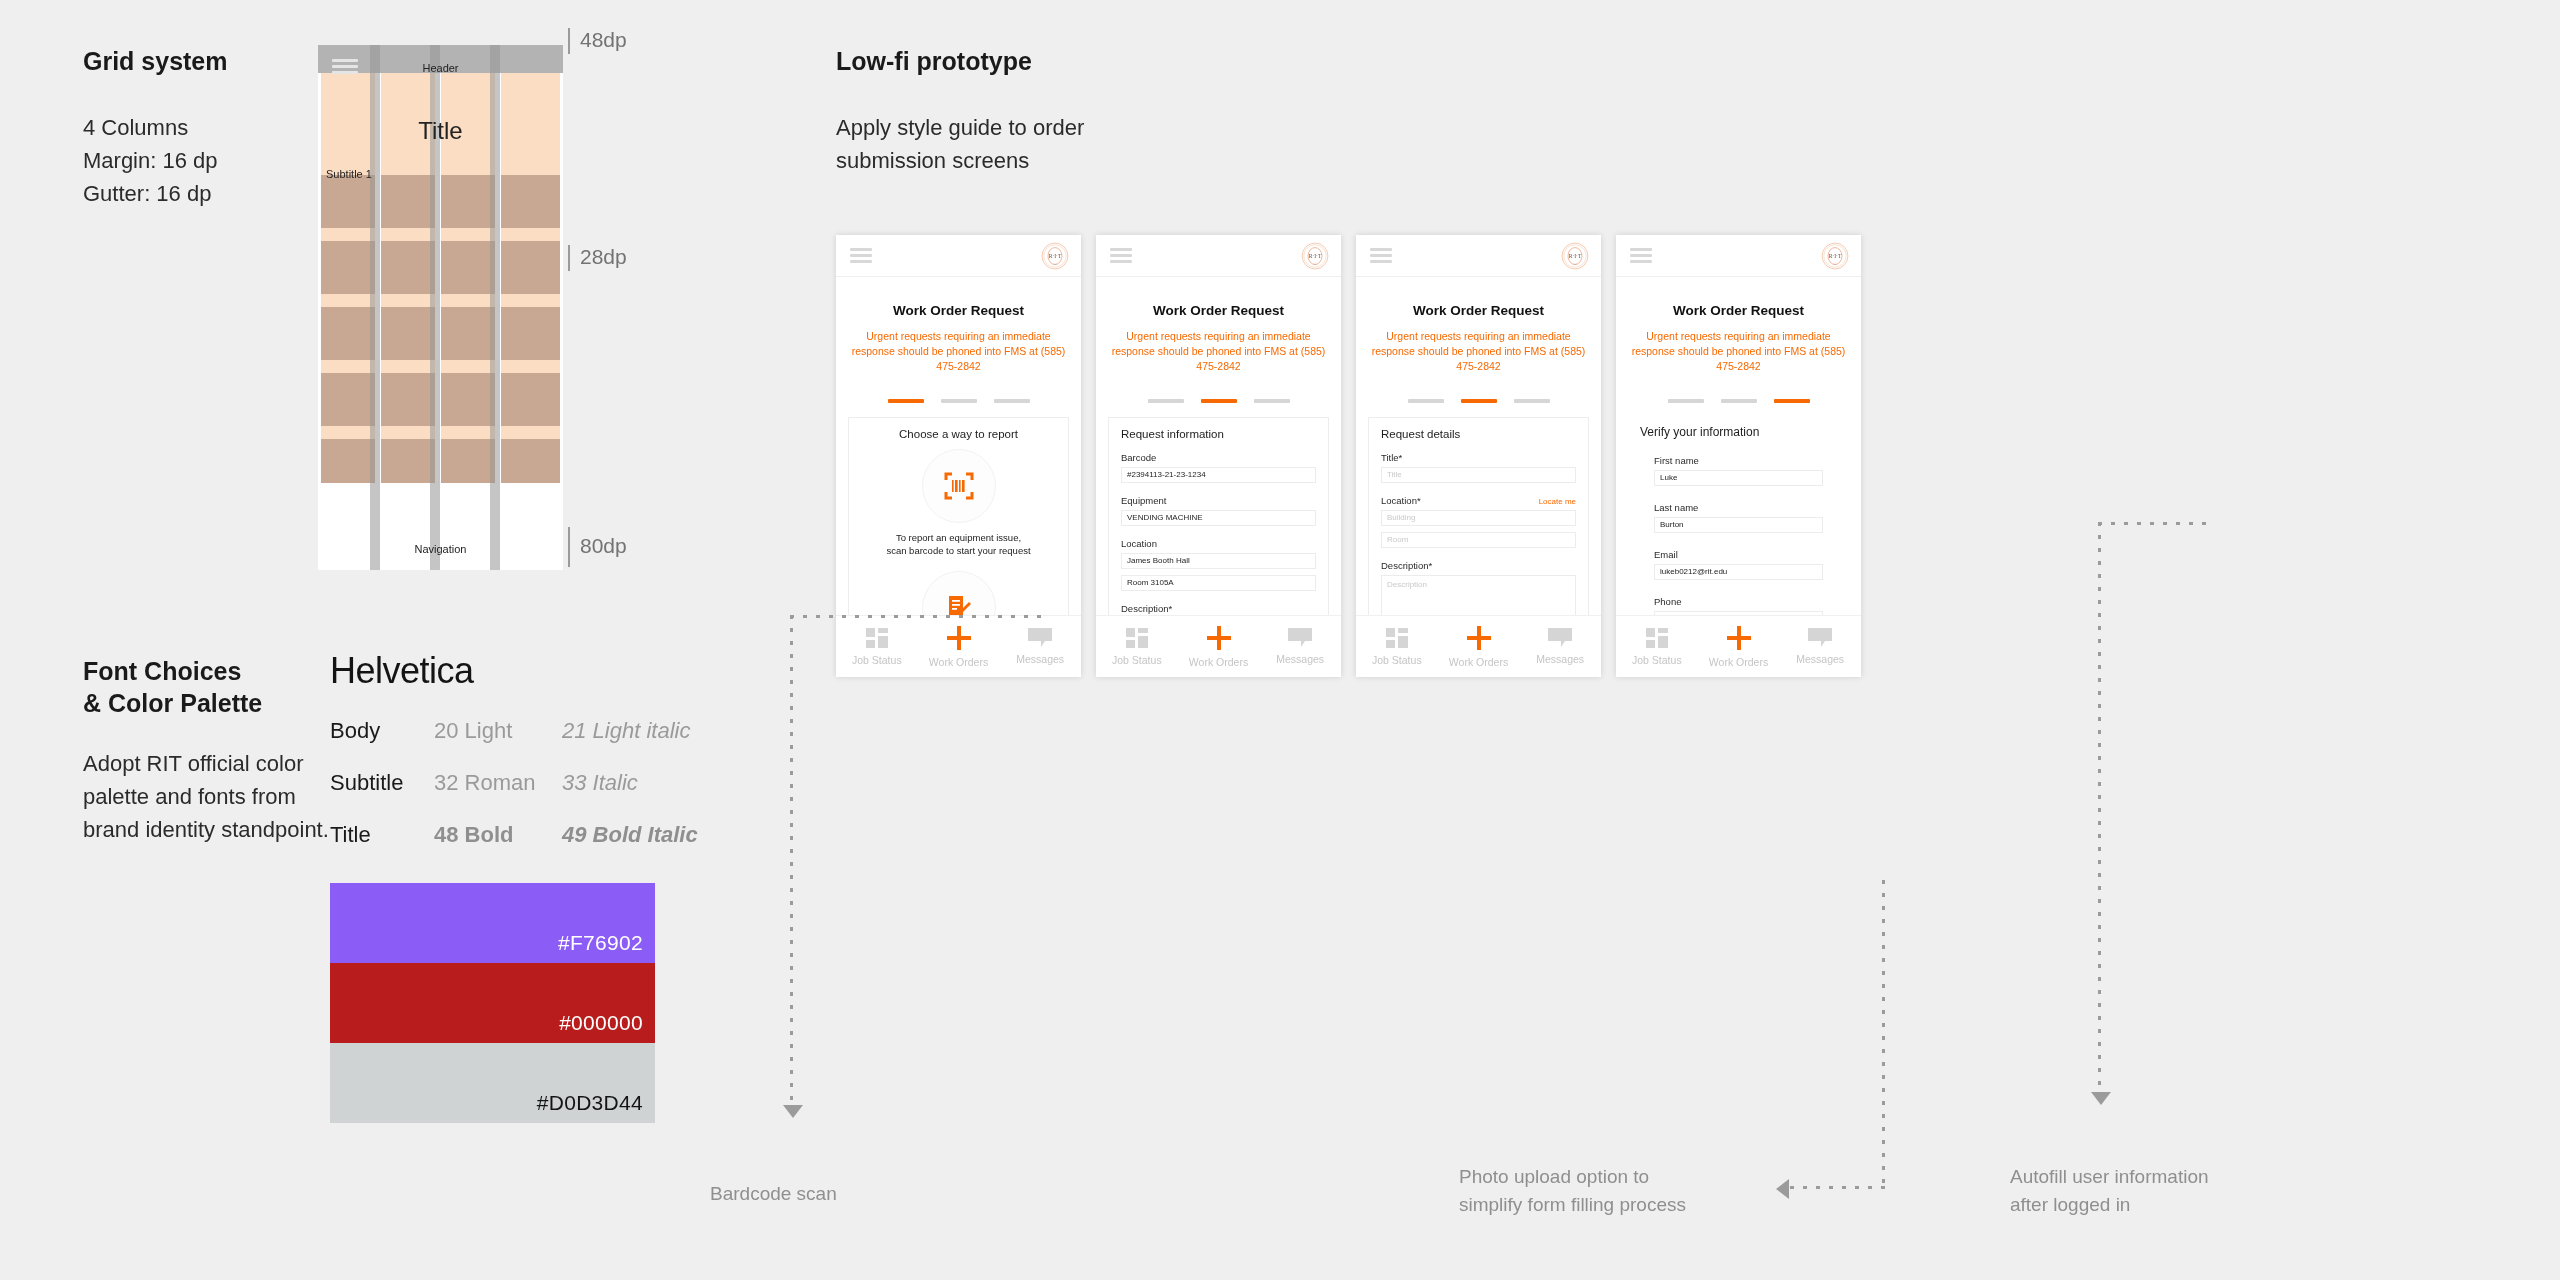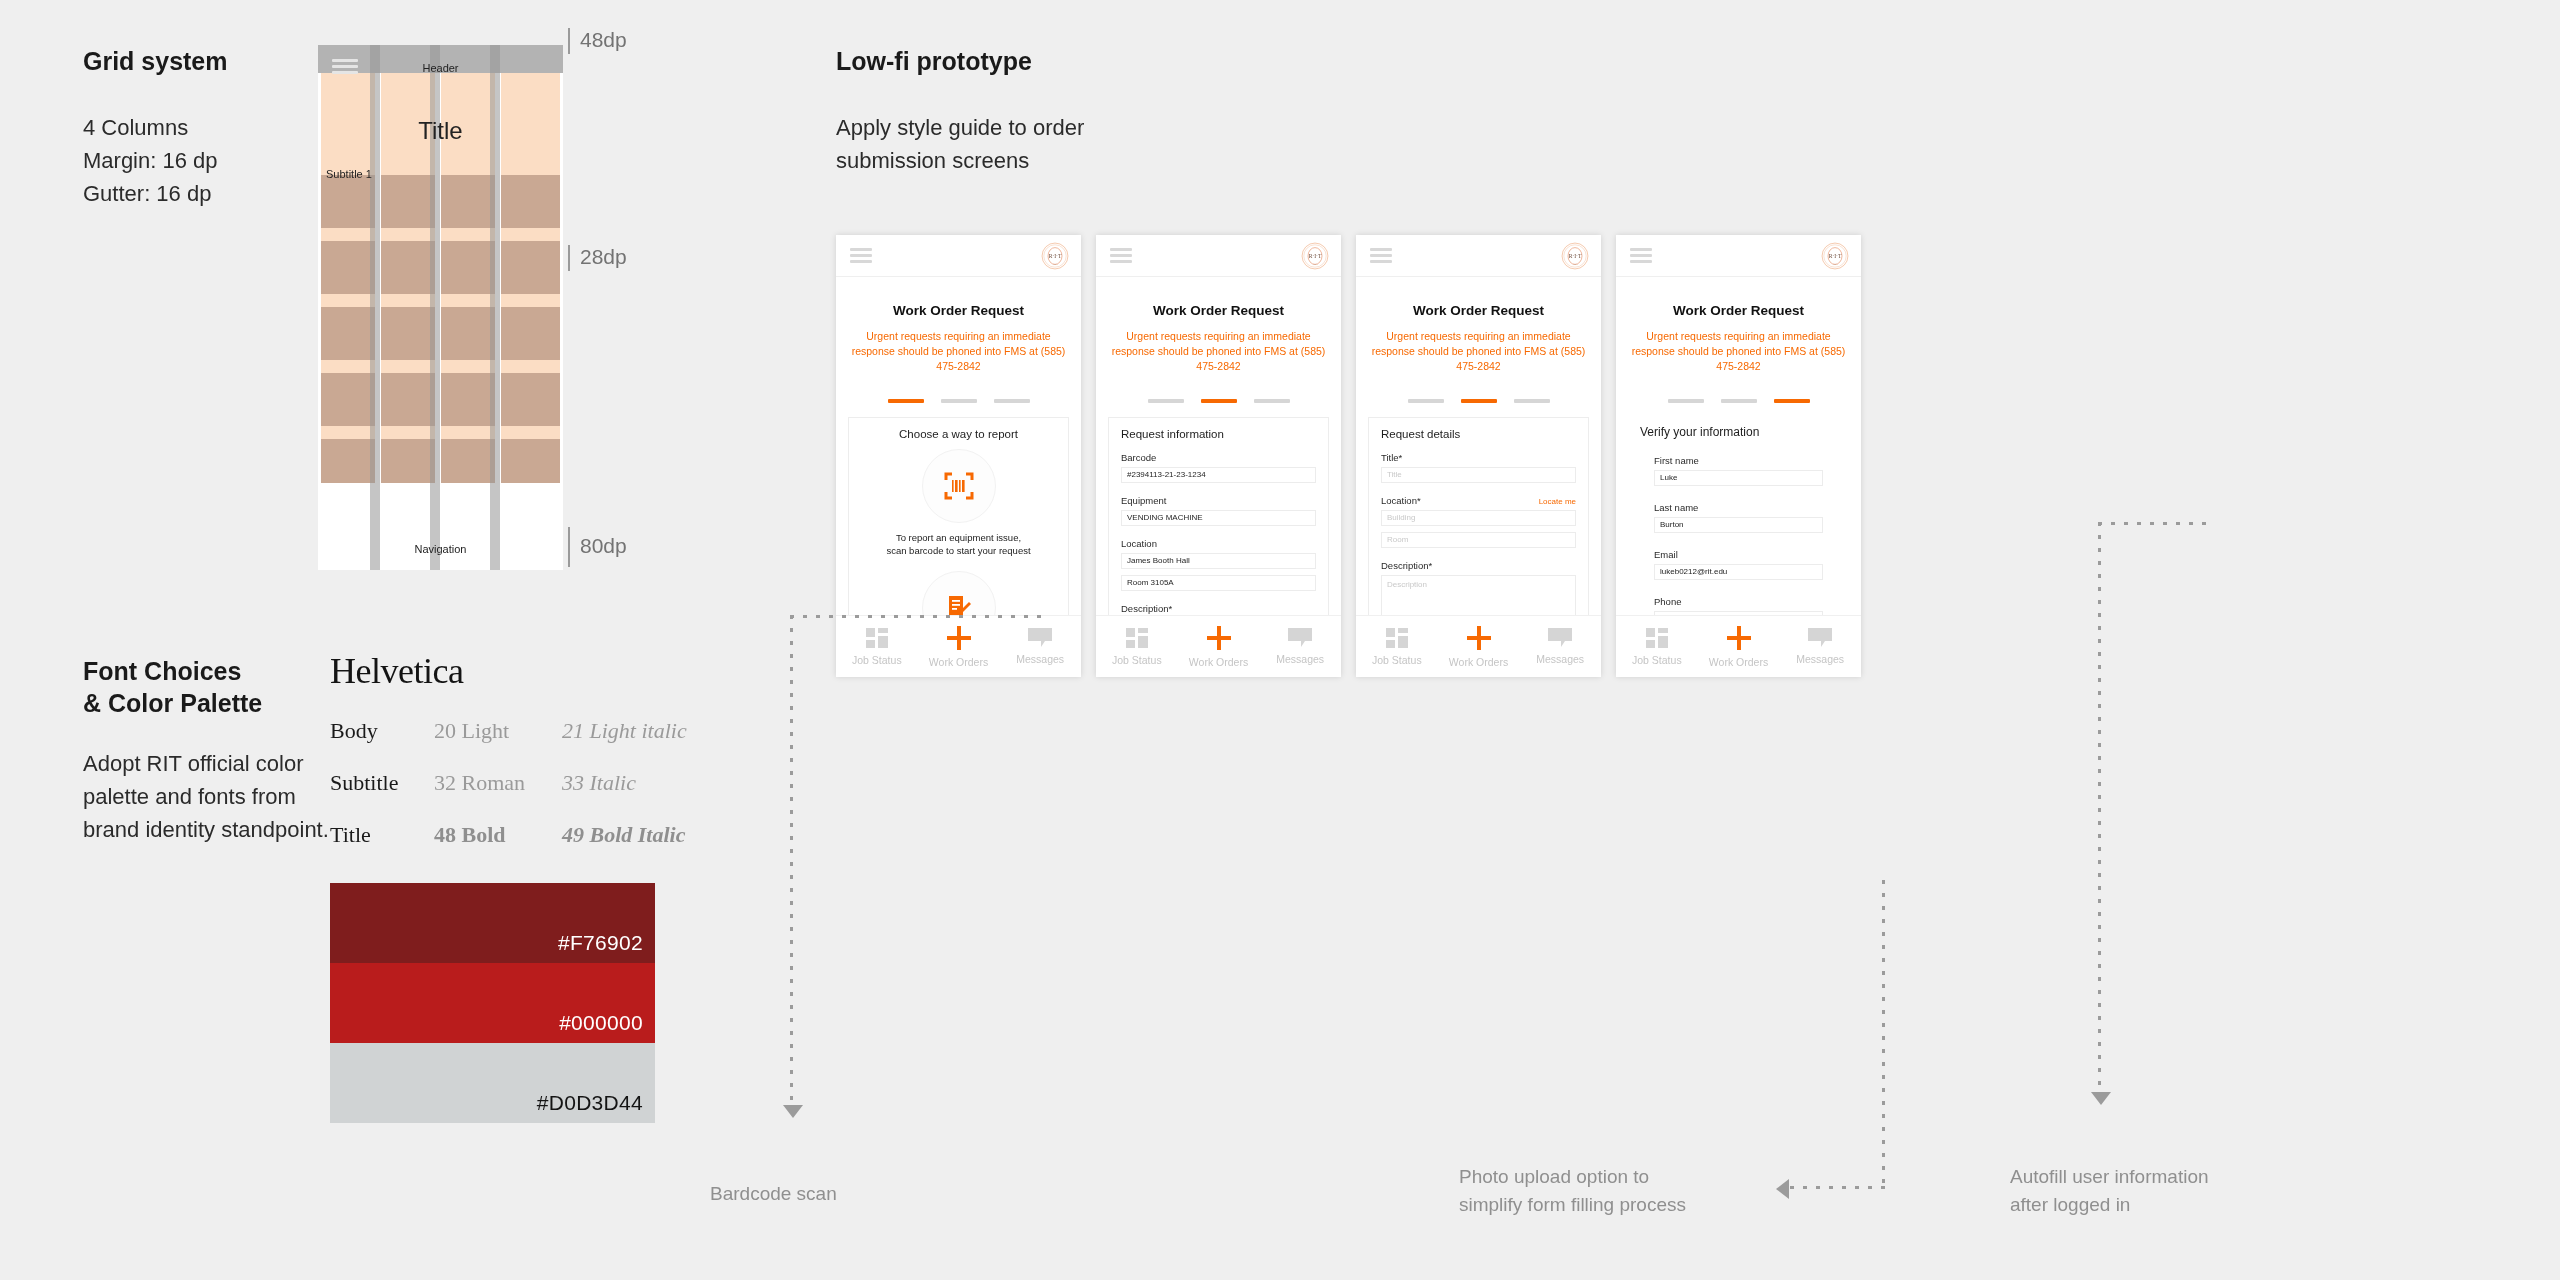--- a/index.html
+++ b/index.html
@@ -55,21 +55,21 @@
     position: absolute; font-size: 21px; color: #737373;
   }
   .dp-bar {
     position: absolute; width: 2px; background: #9a9a9a;
   }
 
   
   #font-section { position: absolute; left: 83px; top: 655px; width: 270px; }
   #font-section .sec-body { margin-top: 28px; }
 
-  #type-block { position: absolute; left: 330px; top: 650px; width: 400px; font-family: Liberation Serif, serif; }
+  #type-block { position: absolute; left: 330px; top: 650px; width: 400px; }
   #type-name { font-size: 36px; color: #141414; font-weight: normal; letter-spacing: -0.5px;}
   .type-row { display: flex; align-items: flex-start; margin-top: 26px; }
   .type-role { width: 104px; font-size: 22px; color: #1a1a1a; }
   .type-a { width: 128px; font-size: 22px; color: #9a9a9a; }
   .type-b { font-size: 22px; color: #9a9a9a; font-style: italic; }
   .type-row.is-bold .type-a, .type-row.is-bold .type-b { font-weight: bold; color:#8f8f8f; }
 
   #palette { position: absolute; left: 330px; top: 883px; width: 325px; }
   .swatch {
     height: 80px; position: relative;
@@ -270,21 +270,21 @@
       <div class="type-b">33 Italic</div>
     </div>
     <div class="type-row is-bold">
       <div class="type-role">Title</div>
       <div class="type-a">48 Bold</div>
       <div class="type-b">49 Bold Italic</div>
     </div>
   </div>
 
   <div id="palette">
-    <div class="swatch" style="background:#7f1d1d">
+    <div class="swatch" style="background:#8b5cf6">
       <span style="color:#fff">#F76902</span>
     </div>
     <div class="swatch" style="background:#b91c1c">
       <span style="color:#fff">#000000</span>
     </div>
     <div class="swatch" style="background:#D0D3D4">
       <span style="color:#141414">#D0D3D44</span>
     </div>
   </div>
 

